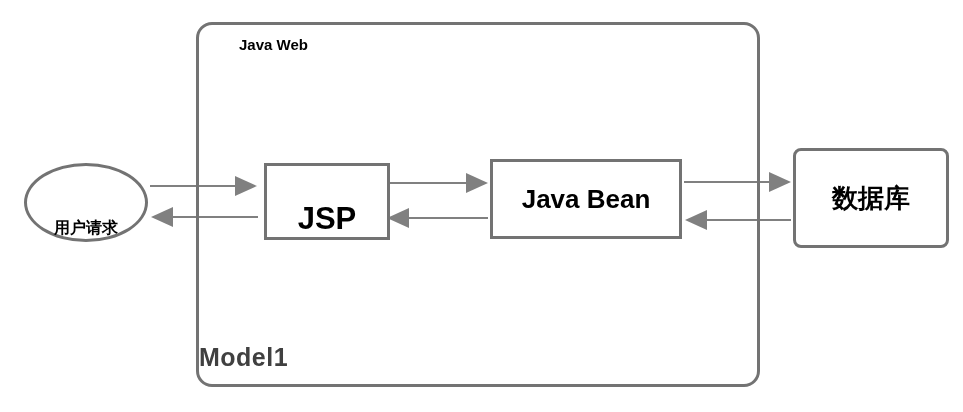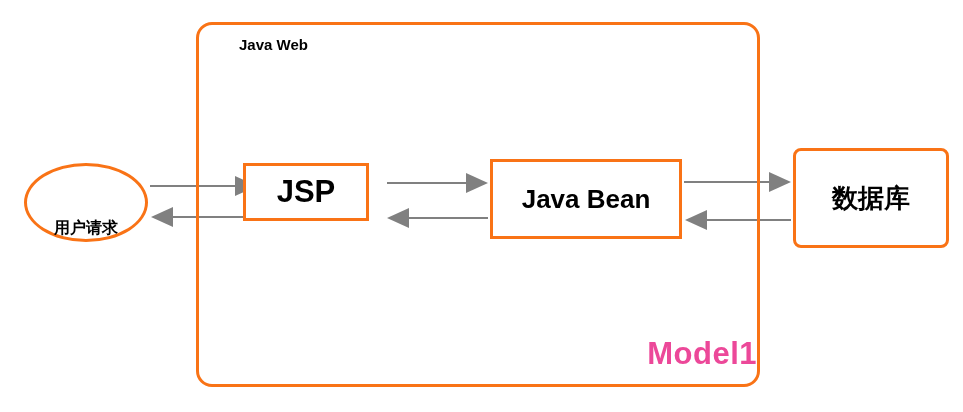--- a/index.html
+++ b/index.html
@@ -19,21 +19,21 @@
     position: absolute;
     left: 0;
     top: 0;
     width: 963px;
     height: 412px;
     pointer-events: none;
   }
   .node {
     position: absolute;
     box-sizing: border-box;
-    border: 3px solid #f97316;
+    border: 3px solid #737373;
     background: #ffffff;
     display: flex;
     align-items: center;
     justify-content: center;
     color: #000000;
     font-weight: bold;
     text-align: center;
   }
   .container-box {
     left: 196px;
@@ -50,41 +50,42 @@
     top: 11px;
     font-size: 15px;
     font-weight: bold;
     color: #000000;
   }
   .container-title {
     position: absolute;
     left: 0;
     right: 0;
     bottom: 12px;
-    text-align: right;
-    font-size: 31px;
+    text-align: left;
+    font-size: 25px;
     font-weight: bold;
-    color: #ec4899;
+    color: #404040;
     letter-spacing: 0.5px;
   }
   .ellipse-node {
     left: 24px;
     top: 163px;
     width: 124px;
     height: 79px;
     border-radius: 50%;
     font-size: 16px;
     align-items: flex-end;
   }
   .jsp-node {
-    left: 243px;
+    left: 264px;
     top: 163px;
     width: 126px;
-    height: 58px;
+    height: 77px;
     font-size: 31px;
+    align-items: flex-end;
   }
   .bean-node {
     left: 490px;
     top: 159px;
     width: 192px;
     height: 80px;
     font-size: 26px;
   }
   .db-node {
     left: 793px;

